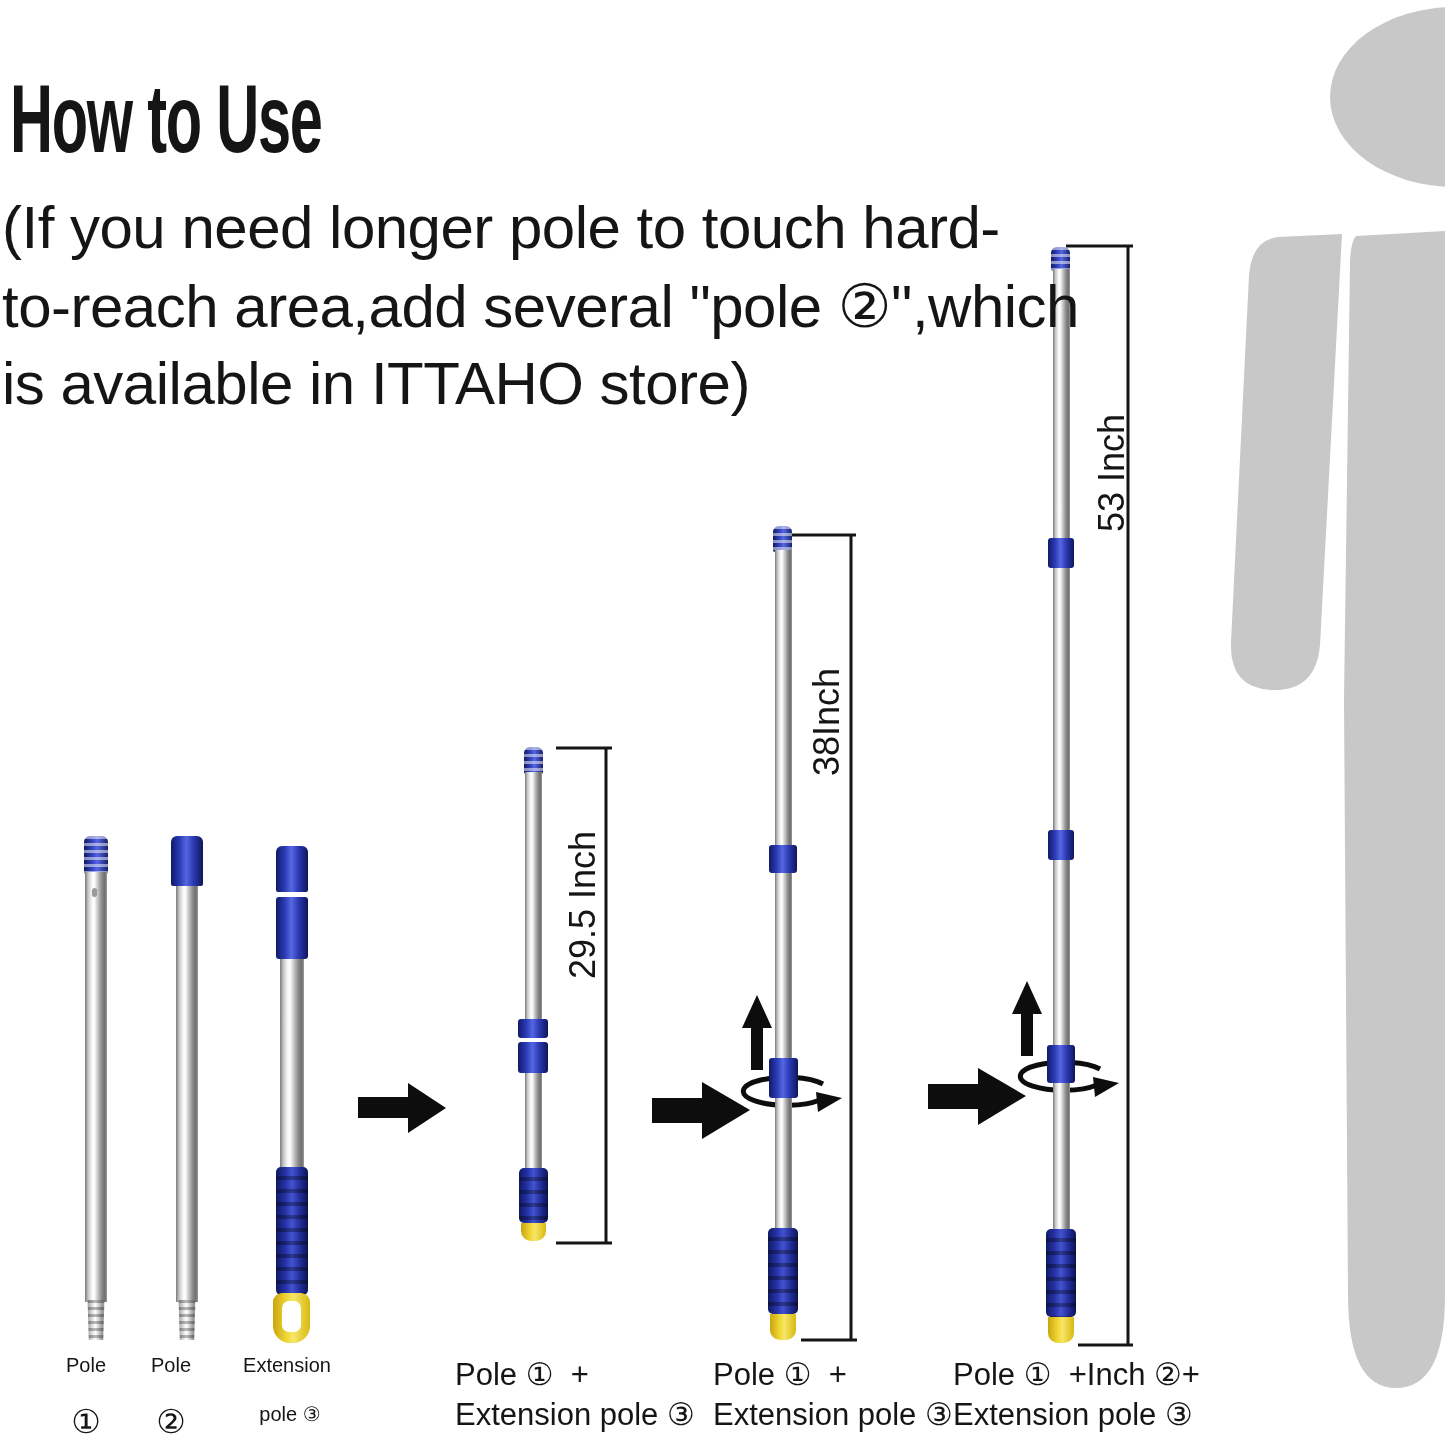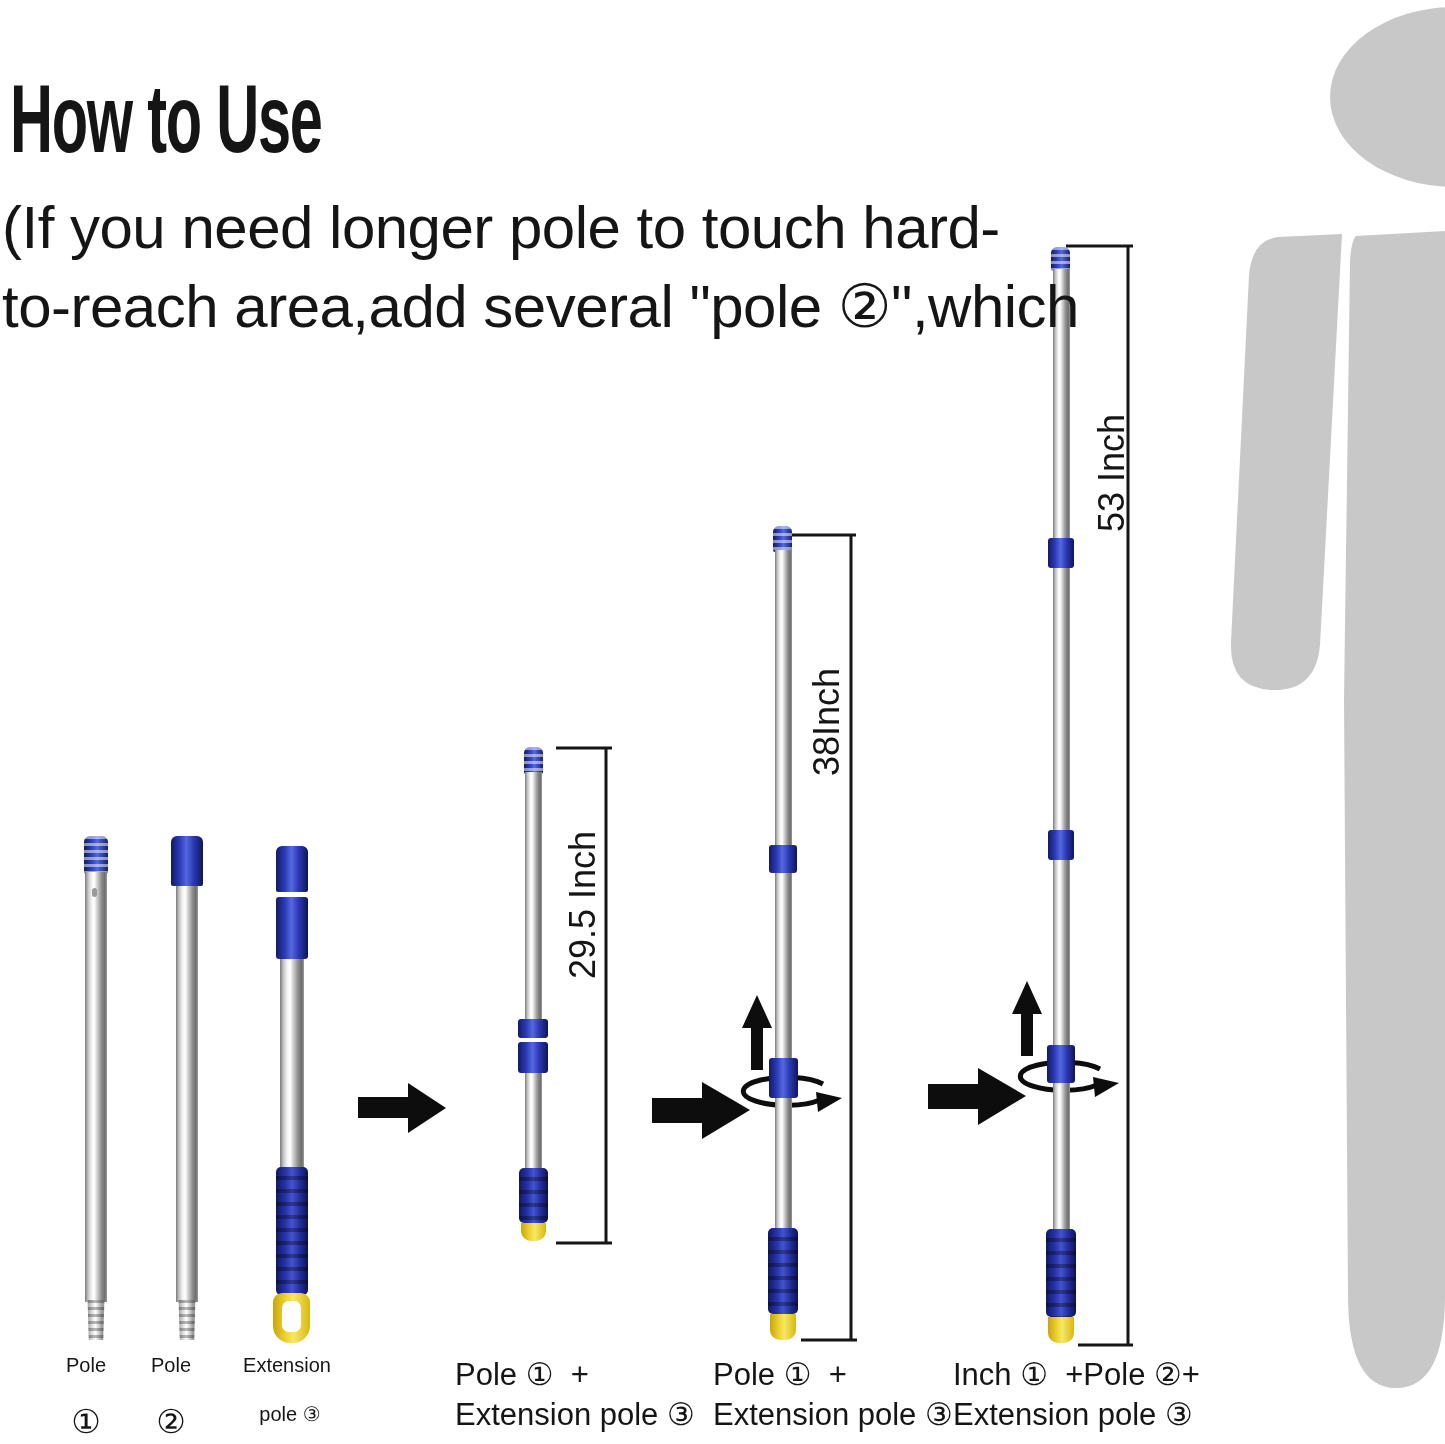--- a/index.html
+++ b/index.html
@@ -112,32 +112,33 @@
   <div class="abs blue" style="left:1048px;top:538px;width:26px;height:30px;border-radius:3px;"></div>
   <div class="abs blue" style="left:1048px;top:830px;width:26px;height:30px;border-radius:3px;"></div>
   <div class="abs blue" style="left:1047px;top:1045px;width:28px;height:38px;border-radius:3px;"></div>
   <div class="abs silver" style="left:1053px;top:1083px;width:17px;height:146px;"></div>
   <div class="abs grip" style="left:1046px;top:1229px;width:30px;height:88px;"></div>
   <div class="abs yellow rbot" style="left:1048px;top:1317px;width:26px;height:26px;"></div>
 
   <h1 class="title">How to Use</h1>
   <div class="note" style="top:193px;">(If you need longer pole to touch hard-</div>
   <div class="note" style="top:271px;">to-reach area,add several "pole ②",which</div>
+  <div class="note" style="top:349px;">is available in ITTAHO store)</div>
 
   <div class="dim" style="left:583px;top:905px;">29.5 Inch</div>
   <div class="dim" style="left:827px;top:722px;">38Inch</div>
   <div class="dim" style="left:1112px;top:473px;">53 Inch</div>
 
   <div class="plabel" style="left:86px;top:1354px;">Pole</div>
   <div class="pnum" style="left:86px;top:1402px;">①</div>
   <div class="plabel" style="left:171px;top:1354px;">Pole</div>
   <div class="pnum" style="left:171px;top:1402px;">②</div>
   <div class="plabel" style="left:287px;top:1354px;">Extension</div>
   <div class="plabel" style="left:290px;top:1402px;">pole ③</div>
 
   <div class="clabel" style="left:455px;top:1356px;">Pole ①  +</div>
   <div class="clabel" style="left:455px;top:1396px;">Extension pole ③</div>
   <div class="clabel" style="left:713px;top:1356px;">Pole ①  +</div>
   <div class="clabel" style="left:713px;top:1396px;">Extension pole ③</div>
-  <div class="clabel" style="left:953px;top:1356px;">Inch ①  +Pole ②+</div>
+  <div class="clabel" style="left:953px;top:1356px;">Pole ①  +Inch ②+</div>
   <div class="clabel" style="left:953px;top:1396px;">Extension pole ③</div>
 
 </div>
 
 </body></html>

